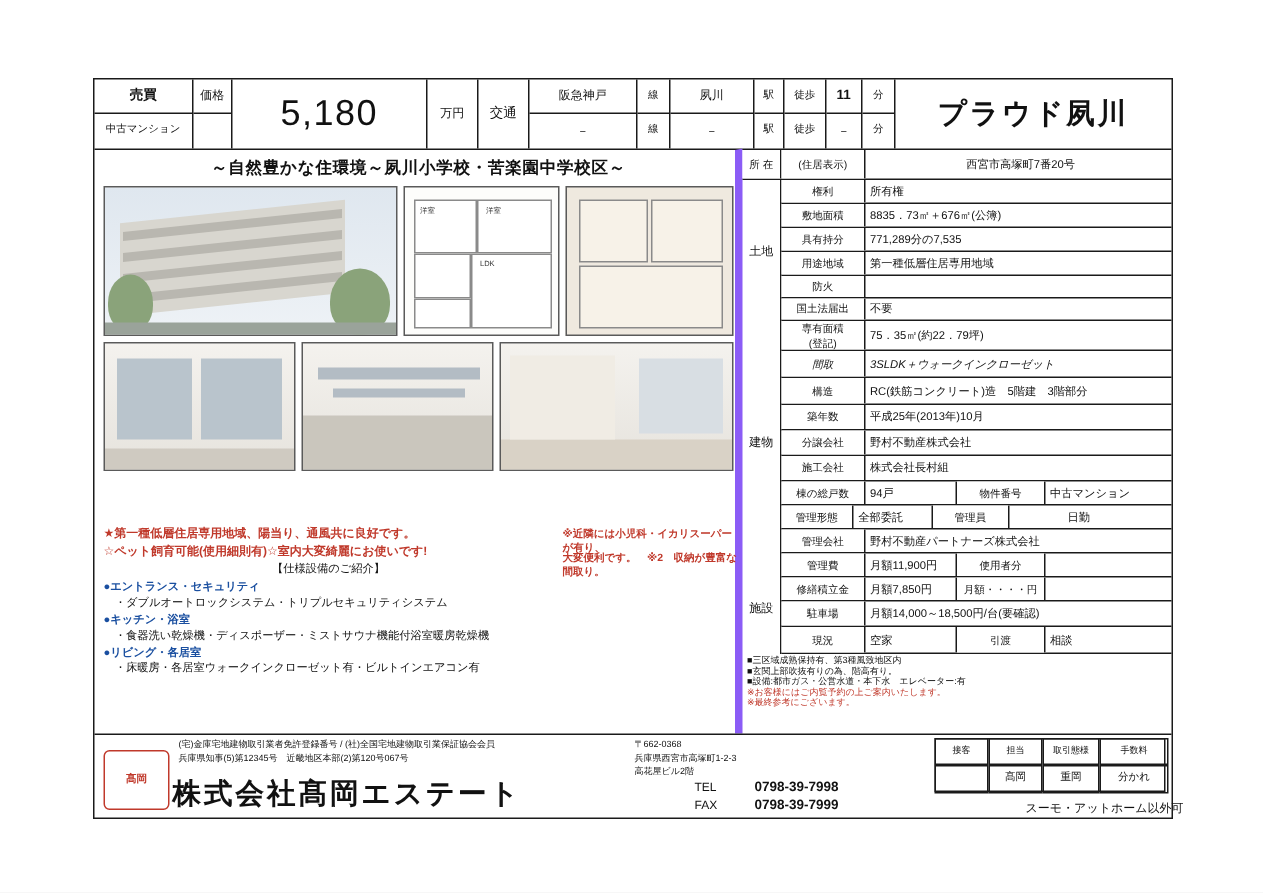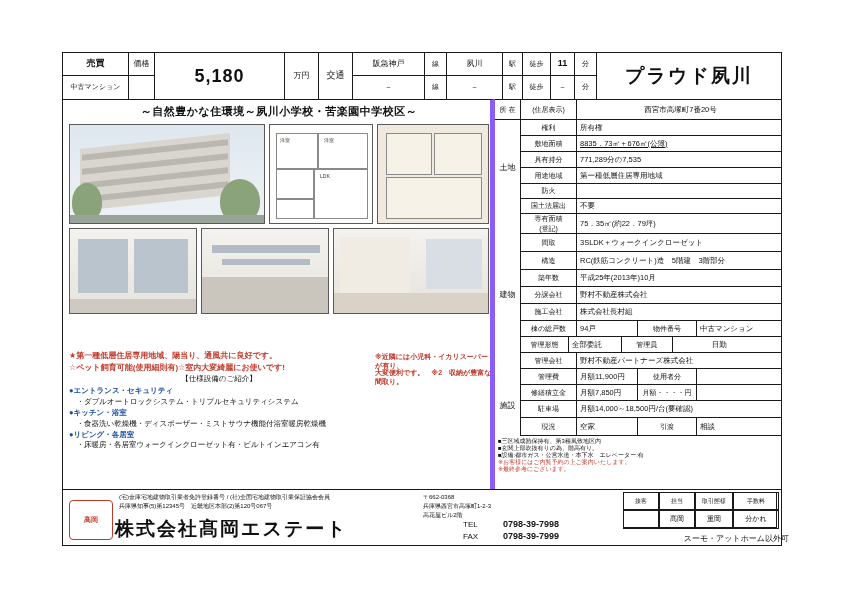--- a/index.html
+++ b/index.html
@@ -6,21 +6,21 @@
   body{width:842px;height:595px;font-family:"Liberation Sans","DejaVu Sans",sans-serif;color:#111;}
   .page{position:relative;width:842px;height:595px;background:#ffffff;overflow:hidden;}
   .sheet{position:absolute;left:62px;top:52px;width:718px;height:492px;border:1.5px solid #1a1a1a;background:#fff;}
   .cell{position:absolute;box-sizing:border-box;}
   .b{border:1px solid #1a1a1a;}
   .ctr{display:flex;align-items:center;justify-content:center;text-align:center;}
   .tiny{font-size:6px;line-height:1.15;}
   .xs{font-size:7px;line-height:1.2;}
   .sm{font-size:8px;line-height:1.25;}
   .md{font-size:9px;line-height:1.3;}
-  .huge{font-size:18px;font-weight:bold;letter-spacing:1px;}
+  .huge{font-size:24px;font-weight:normal;letter-spacing:1px;}
   .title{font-size:19px;font-weight:bold;letter-spacing:2px;}
   .bold{font-weight:bold;}
 
   
   #topbar{left:0;top:0;width:718px;height:46px;}
   .tb-col{position:absolute;top:0;height:46px;box-sizing:border-box;border-right:1px solid #1a1a1a;}
   .tb-halfrow{height:50%;box-sizing:border-box;display:flex;align-items:center;justify-content:center;}
   .tb-halfrow.top{border-bottom:1px solid #1a1a1a;}
 
   
@@ -207,21 +207,21 @@
         <div class="sidecol" style="left:0;top:20px;width:26px;height:94px;">土地</div>
         <div class="sidecol" style="left:0;top:114px;width:26px;height:160px;">建物</div>
         <div class="sidecol" style="left:0;top:274px;width:26px;height:62px;">施設</div>
 
         <div class="rrow" style="left:26px;top:20px;width:260px;height:16px;">
           <div class="rlabel" style="width:56px;">権利</div>
           <div class="rval" style="width:204px;">所有権</div>
         </div>
         <div class="rrow" style="left:26px;top:36px;width:260px;height:16px;">
           <div class="rlabel" style="width:56px;">敷地面積</div>
-          <div class="rval" style="width:204px;text-decoration:underline;">8835．73㎡＋676㎡(公簿)</div>
+          <div class="rval" style="width:204px;">8835．73㎡＋676㎡(公簿)</div>
         </div>
         <div class="rrow" style="left:26px;top:52px;width:260px;height:16px;">
           <div class="rlabel" style="width:56px;">具有持分</div>
           <div class="rval" style="width:204px;">771,289分の7,535</div>
         </div>
         <div class="rrow" style="left:26px;top:68px;width:260px;height:16px;">
           <div class="rlabel" style="width:56px;">用途地域</div>
           <div class="rval" style="width:204px;">第一種低層住居専用地域</div>
         </div>
         <div class="rrow" style="left:26px;top:84px;width:260px;height:15px;">
@@ -230,21 +230,21 @@
         <div class="rrow" style="left:26px;top:99px;width:260px;height:15px;">
           <div class="rlabel" style="width:56px;">国土法届出</div>
           <div class="rval" style="width:204px;">不要</div>
         </div>
 
         <div class="rrow" style="left:26px;top:114px;width:260px;height:20px;">
           <div class="rlabel" style="width:56px;white-space:pre-line;">専有面積
 (登記)</div>
           <div class="rval" style="width:204px;">75．35㎡(約22．79坪)</div>
         </div>
-        <div class="rrow" style="left:26px;top:134px;width:260px;height:18px;">
+        <div class="rrow" style="left:26px;top:134px;width:260px;height:18px;font-style:italic;">
           <div class="rlabel" style="width:56px;">間取</div>
           <div class="rval" style="width:204px;">3SLDK＋ウォークインクローゼット</div>
         </div>
         <div class="rrow" style="left:26px;top:152px;width:260px;height:18px;">
           <div class="rlabel" style="width:56px;">構造</div>
           <div class="rval" style="width:204px;">RC(鉄筋コンクリート)造　5階建　3階部分</div>
         </div>
         <div class="rrow" style="left:26px;top:170px;width:260px;height:17px;">
           <div class="rlabel" style="width:56px;">築年数</div>
           <div class="rval" style="width:204px;">平成25年(2013年)10月</div>

